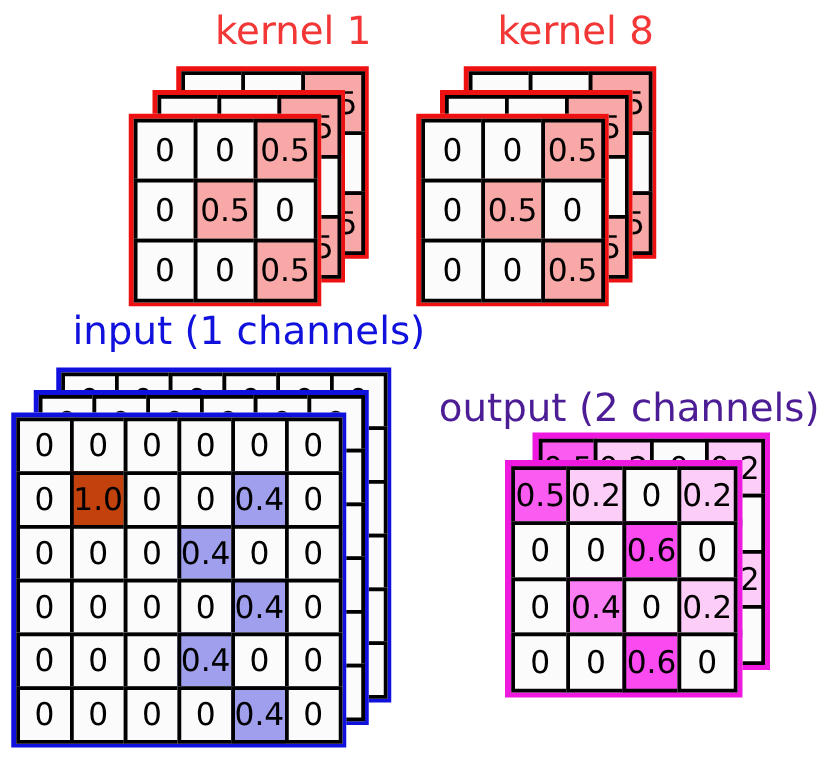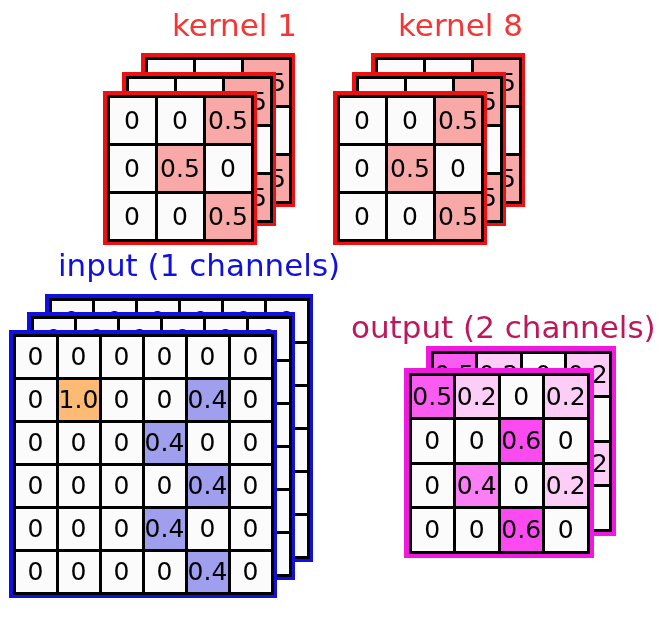--- a/index.html
+++ b/index.html
@@ -58,21 +58,21 @@
   .o-cell { font-size: 25px; }
 
   .title {
     position: absolute;
     white-space: nowrap;
     font-size: 31px;
     line-height: 1;
   }
   .title-kernel { color: #f33636; }
   .title-input  { color: #1111dd; }
-  .title-output { color: #be185d; }
+  .title-output { color: #4c1d95; }
 </style>
 </head>
 <body>
 
 <div class="title title-kernel" style="left:172px; top:10px;">kernel 1</div>
 <div class="stack-group" id="kernel-1-stack">
     <div class="layer k-layer" style="left: 141px; top: 53px; width: 154px; height: 154px; z-index: 98;">
       <div class="grid" style="grid-template-columns: repeat(3, 1fr); grid-template-rows: repeat(3, 1fr);">
         <div class="cell k-cell" style="background: rgb(251, 251, 251);">0</div>
         <div class="cell k-cell" style="background: rgb(251, 251, 251);">0</div>
@@ -240,21 +240,21 @@
     </div>
     <div class="layer i-layer" style="left: 9px; top: 330px; width: 268px; height: 268px; z-index: 100;">
       <div class="grid" style="grid-template-columns: repeat(6, 1fr); grid-template-rows: repeat(6, 1fr);">
         <div class="cell i-cell" style="background: rgb(251, 251, 251);">0</div>
         <div class="cell i-cell" style="background: rgb(251, 251, 251);">0</div>
         <div class="cell i-cell" style="background: rgb(251, 251, 251);">0</div>
         <div class="cell i-cell" style="background: rgb(251, 251, 251);">0</div>
         <div class="cell i-cell" style="background: rgb(251, 251, 251);">0</div>
         <div class="cell i-cell" style="background: rgb(251, 251, 251);">0</div>
         <div class="cell i-cell" style="background: rgb(251, 251, 251);">0</div>
-        <div class="cell i-cell" style="background: #fdba74;">1.0</div>
+        <div class="cell i-cell" style="background: #c2410c;">1.0</div>
         <div class="cell i-cell" style="background: rgb(251, 251, 251);">0</div>
         <div class="cell i-cell" style="background: rgb(251, 251, 251);">0</div>
         <div class="cell i-cell" style="background: rgb(159, 159, 238);">0.4</div>
         <div class="cell i-cell" style="background: rgb(251, 251, 251);">0</div>
         <div class="cell i-cell" style="background: rgb(251, 251, 251);">0</div>
         <div class="cell i-cell" style="background: rgb(251, 251, 251);">0</div>
         <div class="cell i-cell" style="background: rgb(251, 251, 251);">0</div>
         <div class="cell i-cell" style="background: rgb(159, 159, 238);">0.4</div>
         <div class="cell i-cell" style="background: rgb(251, 251, 251);">0</div>
         <div class="cell i-cell" style="background: rgb(251, 251, 251);">0</div>

